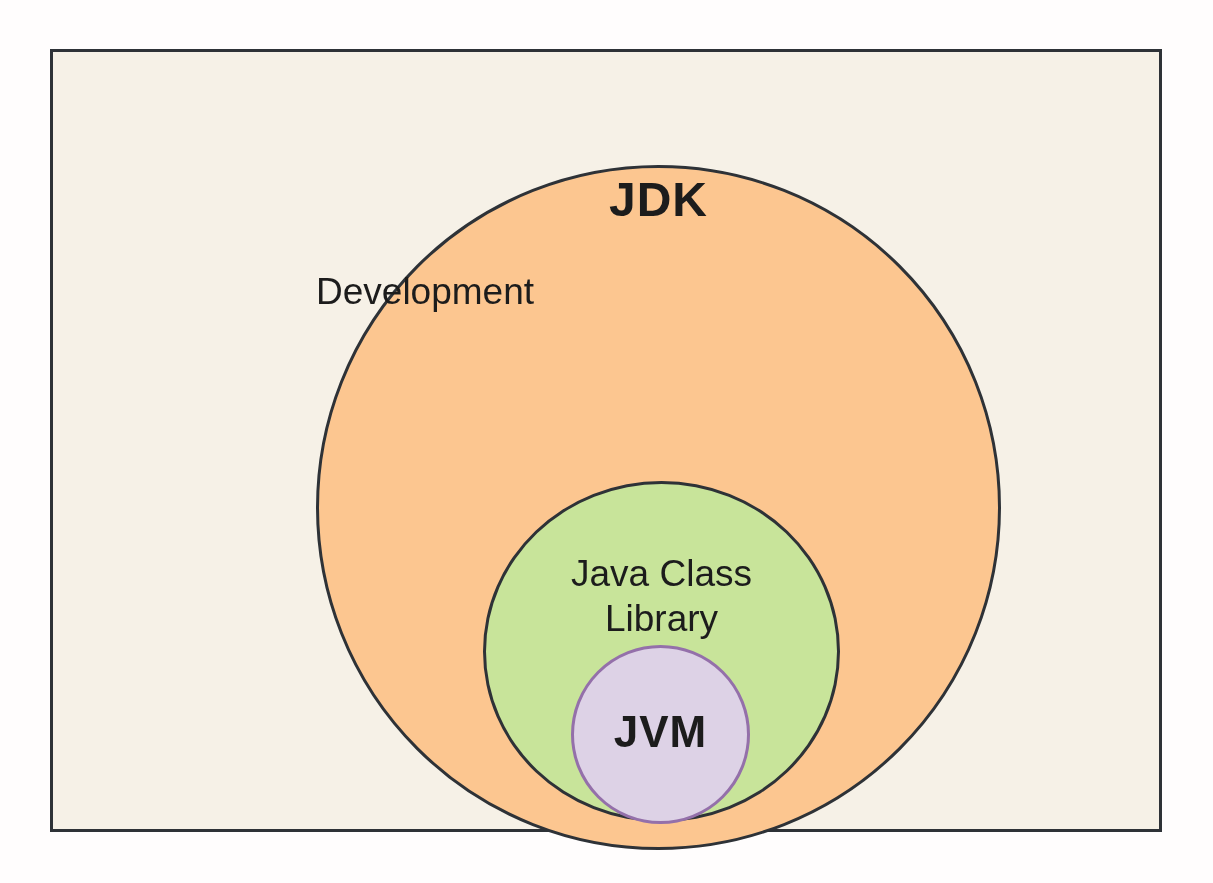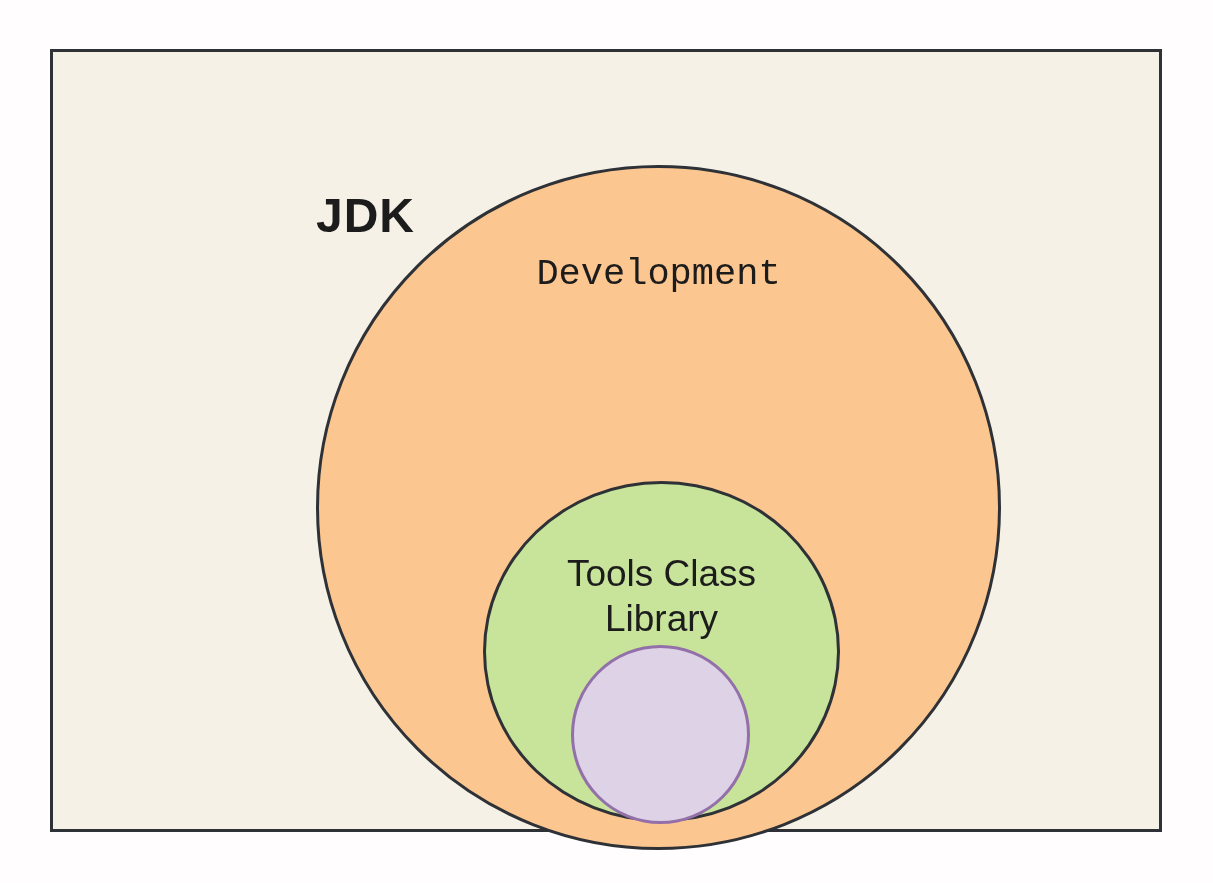--- a/index.html
+++ b/index.html
@@ -37,33 +37,31 @@
     border: 3px solid #2e3237;
   }
 
   .jvm-circle {
     left: 518px; top: 593px;
     width: 179px; height: 179px;
     background: #ddd2e6;
     border: 3px solid #9470aa;
   }
 
-  .label, .desc-line { position: absolute; white-space: nowrap; margin-top: 16px; }
+  .label, .desc-line { position: absolute; text-align: center; white-space: nowrap; }
 
   .jdk-label {
     left: 263px; top: 124px; width: 685px;
     font-size: 48px; font-weight: bold; line-height: 48px;
     letter-spacing: 1px;
   }
   .jdk-desc {
     position: absolute;
-    left: 263px; top: 194px; width: 685px;
+    left: 263px; top: 212px; width: 685px;
     font-size: 37px; line-height: 56px;
-    text-align: center;
-    font-family: Liberation Mono, monospace;
   }
 
   .jre-label {
     left: 430px; top: 436px; width: 357px;
     font-size: 47px; font-weight: bold; line-height: 47px;
     letter-spacing: 1px;
   }
   .jre-desc {
     position: absolute;
     left: 430px; top: 499px; width: 357px;
@@ -88,19 +86,20 @@
     <div class="circle jvm-circle"></div>
 
     <div class="label jdk-label">JDK</div>
 
     <div class="jdk-desc">
       <div class="line">Development</div>
     </div>
 
 
     <div class="jre-desc">
-      <div class="line">Tools Class</div>
+      <div class="line">Java Class</div>
       <div class="line">Library</div>
     </div>
 
+    <div class="label jvm-label">JVM</div>
 
   </div>
 </div>
 
 </body></html>

